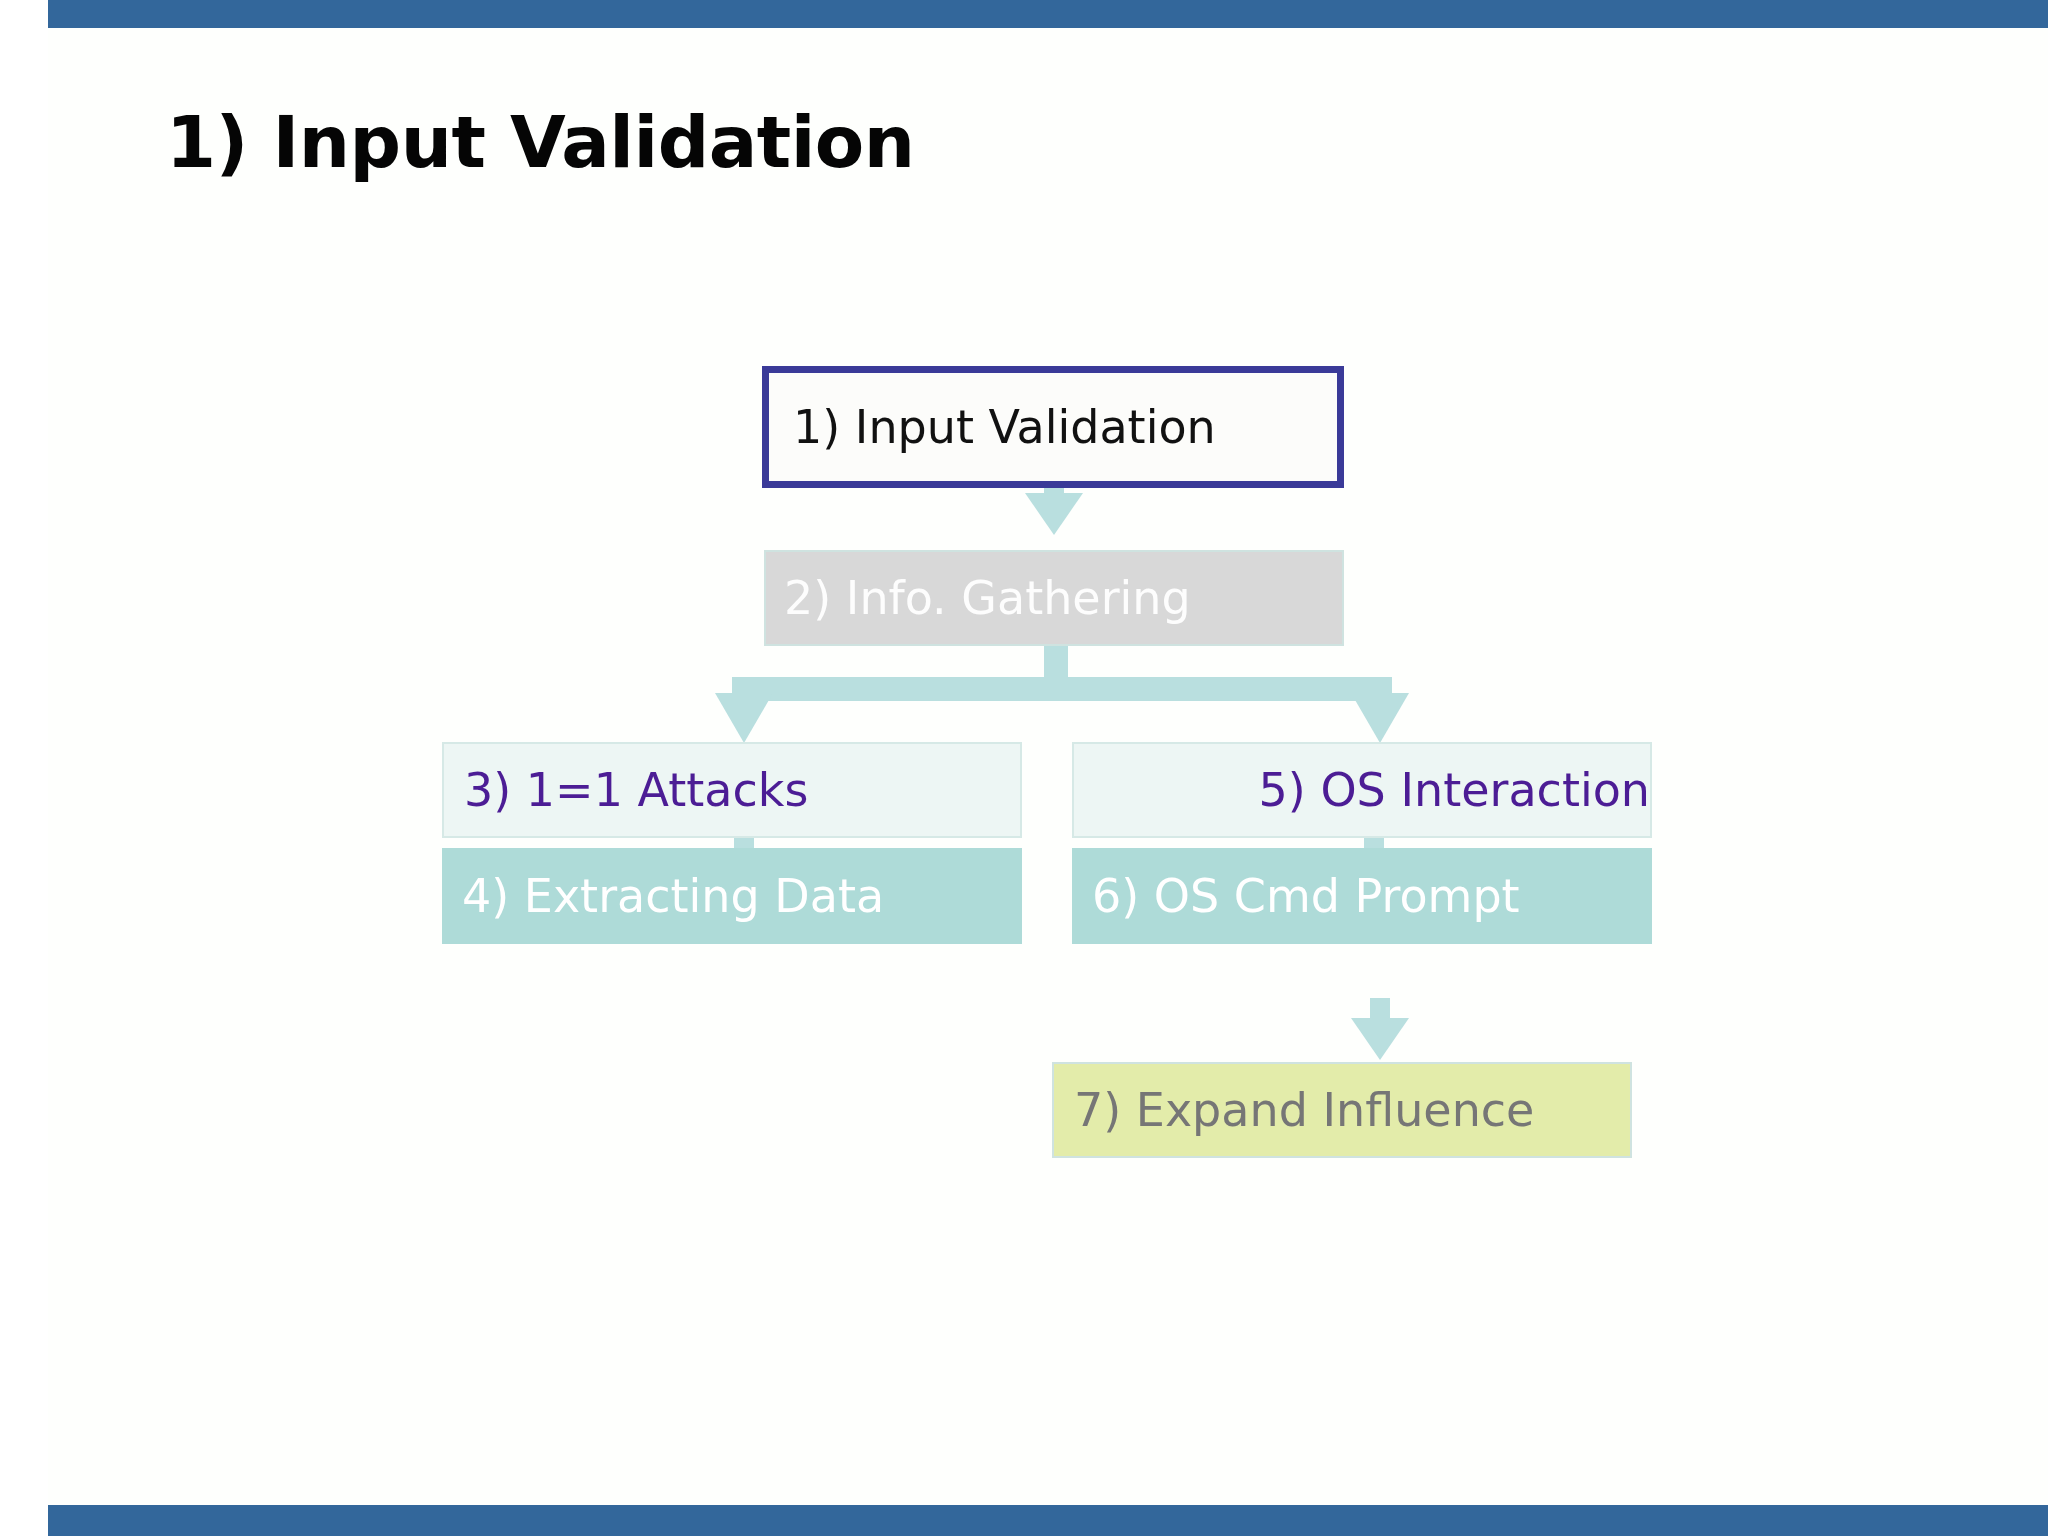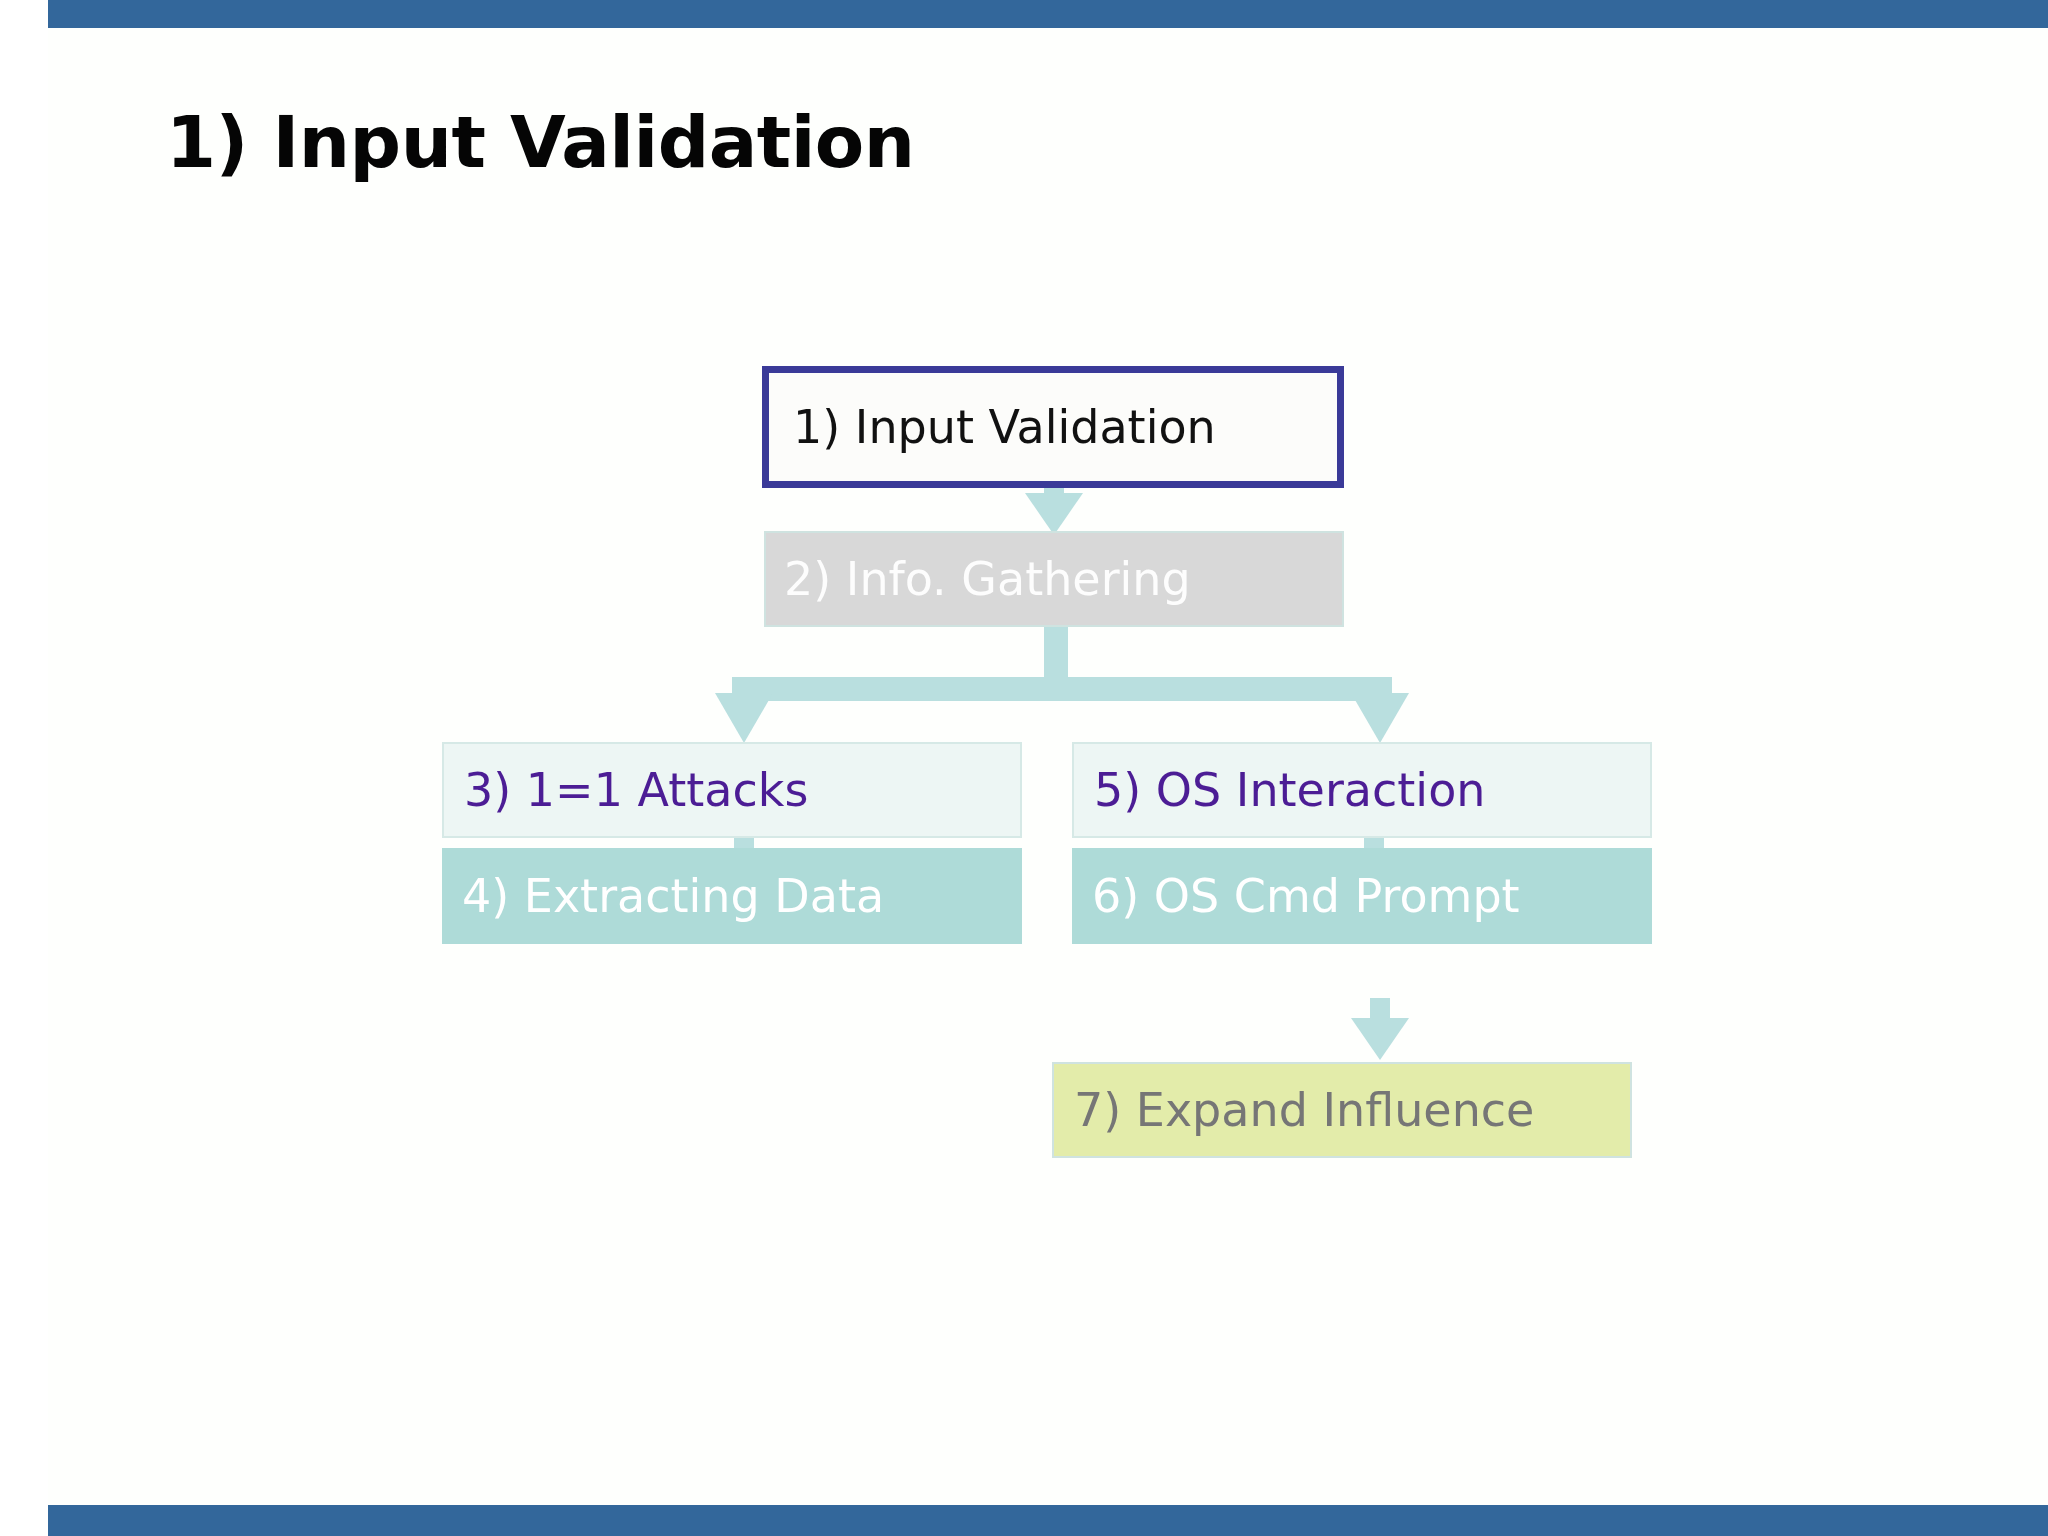--- a/index.html
+++ b/index.html
@@ -63,39 +63,39 @@
     left: 714px; top: 366px; width: 582px; height: 122px;
     background: #fcfcfa;
     border: 7px solid #3a3a98;
     padding-left: 24px;
     font-size: 46px;
     color: #111111;
   }
 
   
   #node-2 {
-    left: 716px; top: 531px; width: 580px; height: 96px;
+    left: 716px; top: 550px; width: 580px; height: 96px;
     background: #d8d8d8;
     border: 2px solid #cfe3e0;
     padding-left: 18px;
     font-size: 46px;
     color: #fdfdfd;
   }
 
   
   #node-3, #node-5 {
     top: 742px; width: 580px; height: 96px;
     background: #edf6f4;
     border: 2px solid #d6e9e6;
     padding-left: 20px;
     font-size: 46px;
     color: #4c1d95;
   }
   #node-3 { left: 394px; }
-  #node-5 { left: 1024px; }
+  #node-5 { left: 1024px; justify-content: flex-end; }
 
   
   #node-4, #node-6 {
     top: 848px; width: 580px; height: 96px;
     background: #aedbd8;
     padding-left: 20px;
     font-size: 46px;
     color: #ffffff;
   }
   #node-4 { left: 394px; }

